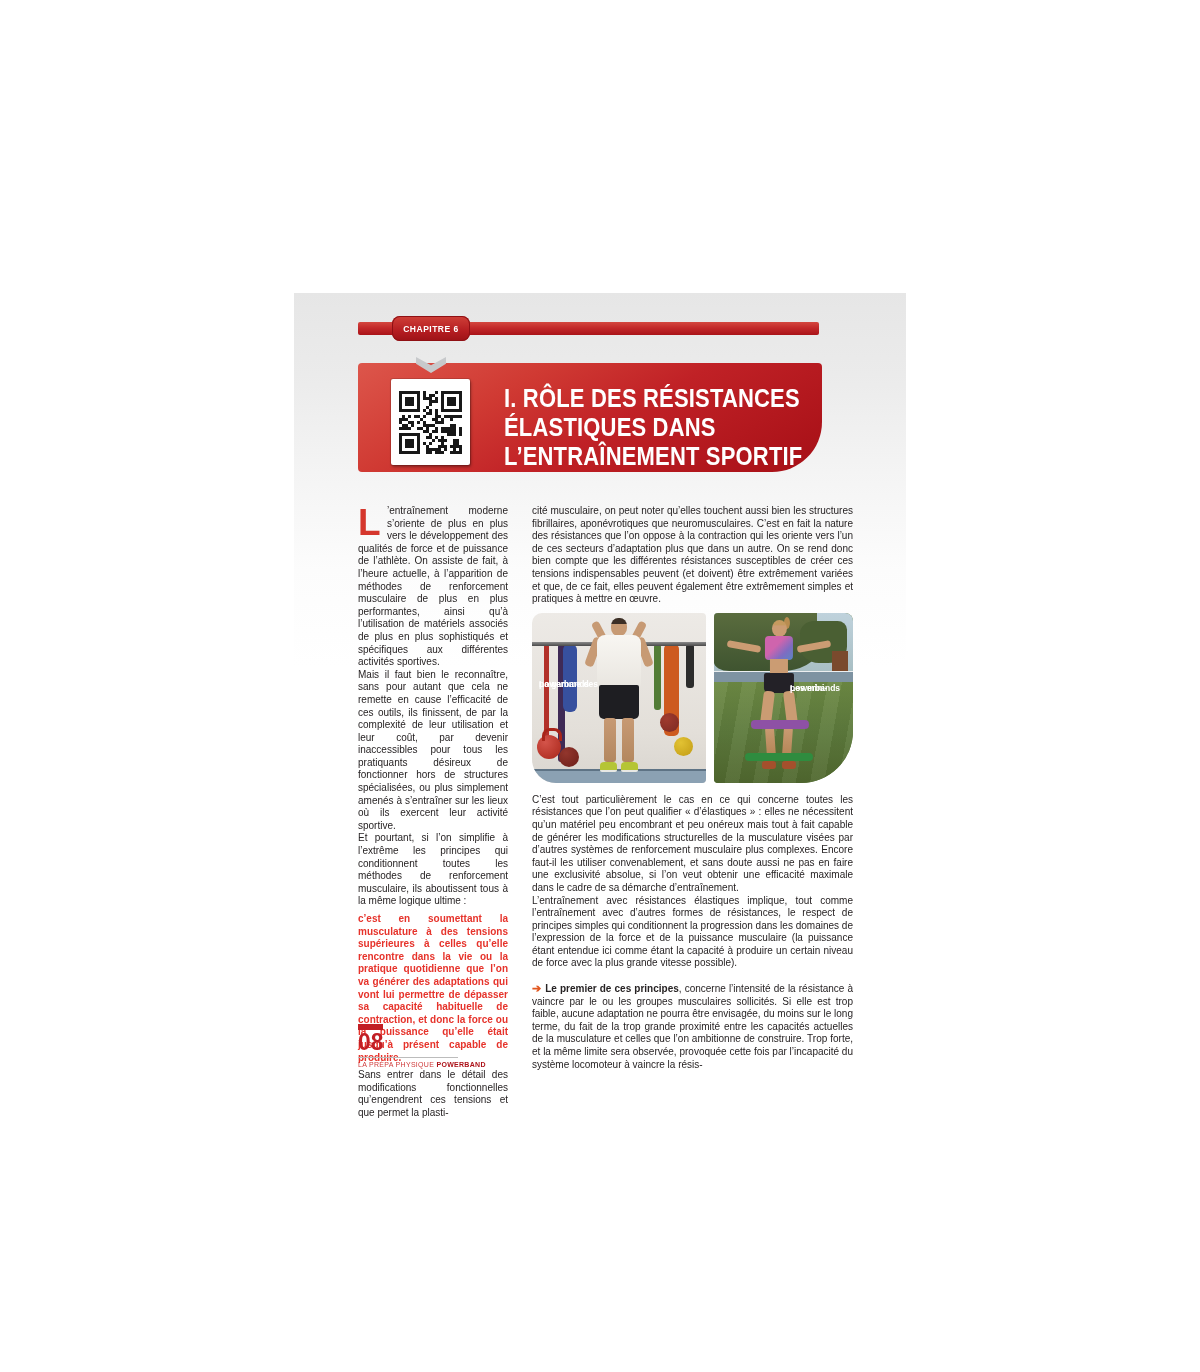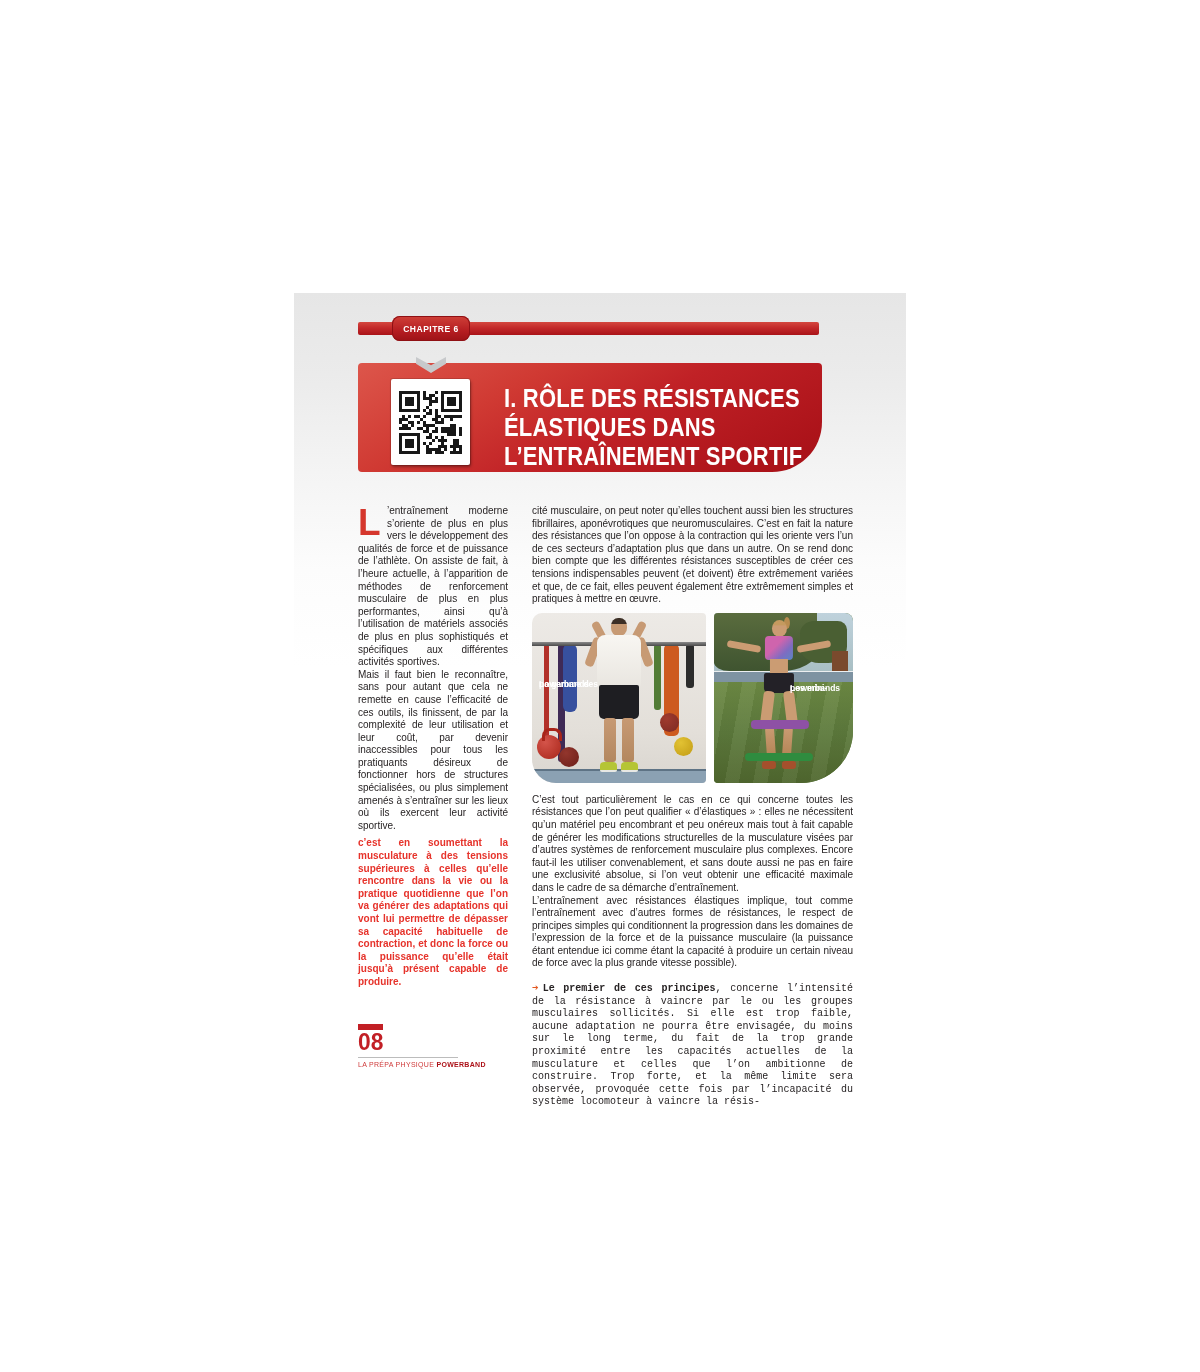--- a/index.html
+++ b/index.html
@@ -25,21 +25,21 @@
   .banner-title{position:absolute;left:146px;top:21px;color:#ffffff;font-weight:bold;font-size:25px;
     line-height:29px;letter-spacing:.2px;transform:scaleX(.88);transform-origin:left top;white-space:nowrap;}
   
   .col{position:absolute;top:212px;font-size:10px;line-height:12.6px;color:#272324;text-align:justify;}
   .col p{margin:0;}
   .col-left{left:64px;width:150px;}
   .col-right{left:238px;width:321px;}
   .dropcap{float:left;font-size:37px;line-height:31px;font-weight:bold;color:#d5372d;
     width:26px;margin:2px 3px 0 0;}
   .red-para{color:#e6332b;font-weight:bold;margin:5px 0 5px 0 !important;}
-  .arrow-para{margin-top:12px !important;font-family:Liberation Mono, monospace;}
+  .arrow-para{margin-top:12px !important;}
   .arrow-glyph{color:#e2571f;font-weight:bold;margin-right:4px;font-size:11px;}
   .lead-bold{font-weight:bold;}
   
   .photo-row{display:flex;gap:8px;height:170px;margin-top:7px;}
   .photo{position:relative;overflow:hidden;}
   .photo-left{width:174px;border-radius:10px 4px 4px 24px;
     background:linear-gradient(180deg,#edeae6 0%,#e3dfd9 70%,#d9d5cf 100%);}
   .photo-right{flex:1;border-radius:4px 8px 52px 4px;background:#5d7a3c;}
   .photo *{position:absolute;}
   
@@ -361,21 +361,23 @@
     <div class="banner-title">
       <div>I. RÔLE DES RÉSISTANCES</div>
       <div>ÉLASTIQUES DANS</div>
       <div>L’ENTRAÎNEMENT SPORTIF</div>
     </div>
   </div>
 
   <div class="col col-left">
     <p><span class="dropcap">L</span><span>’entraînement moderne s’oriente de plus en plus vers le développement des qualités de force et de puissance de l’athlète. On assiste de fait, à l’heure actuelle, à l’apparition de méthodes de renforcement musculaire de plus en plus performantes, ainsi qu’à l’utilisation de matériels associés de plus en plus sophistiqués et spécifiques aux différentes activités sportives.</span></p>
     <p>Mais il faut bien le reconnaître, sans pour autant que cela ne remette en cause l’efficacité de ces outils, ils finissent, de par la complexité de leur utilisation et leur coût, par devenir inaccessibles pour tous les pratiquants désireux de fonctionner hors de structures spécialisées, ou plus simplement amenés à s’entraîner sur les lieux où ils exercent leur activité sportive.</p>
+    <p>Et pourtant, si l’on simplifie à l’extrême les principes qui conditionnent toutes les méthodes de renforcement musculaire, ils aboutissent tous à la même logique ultime :</p>
     <p class="red-para">c’est en soumettant la musculature à des tensions supérieures à celles qu’elle rencontre dans la vie ou la pratique quotidienne que l’on va générer des adaptations qui vont lui permettre de dépasser sa capacité habituelle de contraction, et donc la force ou la puissance qu’elle était jusqu’à présent capable de produire.</p>
+    <p>Sans entrer dans le détail des modifications fonctionnelles qu’engendrent ces tensions et que permet la plasti-</p>
   </div>
 
   <div class="col col-right">
     <p>cité musculaire, on peut noter qu’elles touchent aussi bien les structures fibrillaires, aponévrotiques que neuromusculaires. C’est en fait la nature des résistances que l’on oppose à la contraction qui les oriente vers l’un de ces secteurs d’adaptation plus que dans un autre. On se rend donc bien compte que les différentes résistances susceptibles de créer ces tensions indispensables peuvent (et doivent) être extrêmement variées et que, de ce fait, elles peuvent également être extrêmement simples et pratiques à mettre en œuvre.</p>
 
     <div class="photo-row">
       <div class="photo photo-left">
         <div class="ph-floor"></div>
         <div class="band band-red"></div>
         <div class="band band-purple"></div>

